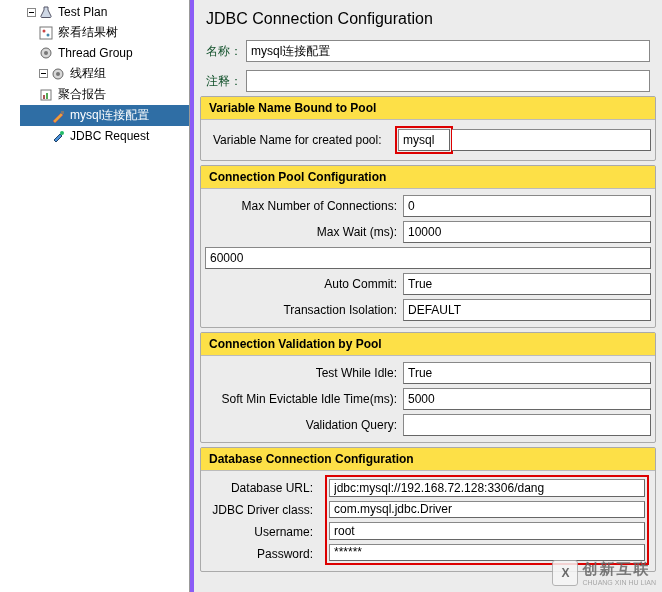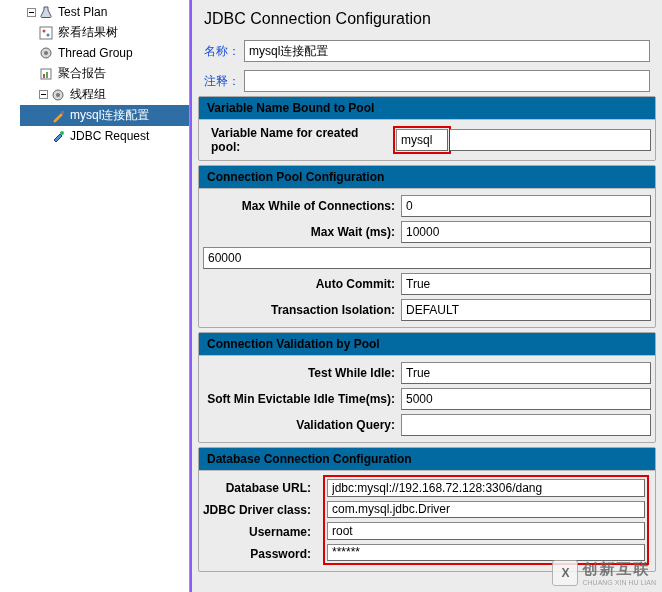--- a/index.html
+++ b/index.html
@@ -5,30 +5,30 @@
 * { box-sizing: border-box; margin: 0; padding: 0; }
 body { font-family: "Microsoft YaHei", Arial, sans-serif; font-size: 12px; background: #fff; width: 662px; height: 592px; overflow: hidden; position: relative; }
 .container { display: flex; height: 100%; margin-left: 20px; }
 .tree-panel { width: 170px; background: #fff; border-right: 1px solid #999; padding-top: 2px; }
 .tree-item { display: flex; align-items: center; padding: 2px 0 2px 6px; cursor: pointer; white-space: nowrap; }
 .tree-item.l1 { padding-left: 18px; }
 .tree-item.l2 { padding-left: 30px; }
 .tree-item.selected { background: #2f6ea5; color: #fff; }
 .tree-toggle { width: 10px; height: 10px; display: inline-flex; align-items: center; justify-content: center; margin-right: 2px; }
 .tree-icon { width: 16px; height: 16px; margin-right: 4px; display: inline-flex; align-items: center; justify-content: center; }
-.right-panel { flex: 1; background: #ececec; border-left: 2px solid #8b5cf6; overflow: hidden; position: relative; }
+.right-panel { flex: 1; background: #ececec; border-left: 4px solid #8b5cf6; overflow: hidden; position: relative; }
 .panel-title { font-size: 16px; padding: 10px 12px 8px; color: #000; }
 .form-row { display: flex; align-items: center; padding: 4px 12px; }
-.form-label { width: 40px; text-align: left; color: #1d4ed8; }
+.form-label { width: 40px; text-align: left; color: #14532d; }
 .form-input { flex: 1; height: 22px; border: 1px solid #888; background: #fff; padding: 0 4px; font-size: 12px; }
 .section { margin: 0 6px 4px 6px; border: 1px solid #aaa; border-radius: 2px; background: #ececec; }
-.section-title { font-weight: bold; padding: 4px 8px; border-bottom: 1px solid #bbb; background: #0369a1; }
+.section-title { font-weight: bold; padding: 4px 8px; border-bottom: 1px solid #bbb; background: #fde047; }
 .section-body { padding: 2px 0; }
 .field-row { display: flex; align-items: center; margin: 4px 4px; }
-.field-label { text-align: right; padding-right: 6px; color: #000; font-weight: bold; }
+.field-label { text-align: right; padding-right: 6px; color: #000; }
 .field-input { flex: 1; height: 22px; border: 1px solid #888; border-bottom-color:#666; border-right-color:#666; background: #fff; padding: 0 4px; font-size: 12px; font-family: inherit; }
 .highlight-box { border: 2px solid #d00; padding: 1px; }
 .var-label-w { width: 190px; text-align: left; padding-left: 8px; }
 .pool-label-w { width: 198px; }
 .valid-label-w { width: 198px; }
 .db-label-w { width: 118px; }
 .db-fields-box { border: 2px solid #d00; margin: 2px 6px 4px 6px; padding: 2px 2px; }
 .watermark { position: absolute; right: 6px; bottom: 6px; display: flex; align-items: center; gap: 4px; opacity: 0.85; }
 .watermark-logo { width: 26px; height: 26px; border: 1px solid #aaa; border-radius: 3px; display: flex; align-items: center; justify-content: center; font-weight: bold; color: #555; background: #f6f6f6; }
 .watermark-text { font-size: 15px; color: #666; letter-spacing: 2px; font-weight: bold; }
@@ -66,44 +66,44 @@
     <div class="tree-item l1">
       <span class="tree-icon">
           <svg width="14" height="14">
             <circle cx="7" cy="7" r="5" fill="#d8d8d8" stroke="#666"></circle>
             <circle cx="7" cy="7" r="2" fill="#777"></circle>
           </svg>
         </span>
       <span>Thread Group</span>
     </div>
     <div class="tree-item l1">
-      <span class="tree-icon">
-          <svg width="14" height="14">
-            <rect x="2" y="2" width="10" height="10" fill="#fff" stroke="#777"></rect>
-            <rect x="4" y="7" width="2" height="4" fill="#a55"></rect>
-            <rect x="7" y="5" width="2" height="6" fill="#5a5"></rect>
-          </svg>
-        </span>
-      <span>聚合报告</span>
-    </div>
-    <div class="tree-item l1">
       <span class="tree-toggle">
           <svg width="9" height="9">
             <rect x="0.5" y="0.5" width="8" height="8" fill="#fff" stroke="#888"></rect>
             <line x1="2" y1="4.5" x2="7" y2="4.5" stroke="#000"></line>
           </svg>
         </span>
       <span class="tree-icon">
           <svg width="14" height="14">
             <circle cx="7" cy="7" r="5" fill="#d8d8d8" stroke="#666"></circle>
             <circle cx="7" cy="7" r="2" fill="#777"></circle>
           </svg>
         </span>
       <span>线程组</span>
     </div>
+    <div class="tree-item l1">
+      <span class="tree-icon">
+          <svg width="14" height="14">
+            <rect x="2" y="2" width="10" height="10" fill="#fff" stroke="#777"></rect>
+            <rect x="4" y="7" width="2" height="4" fill="#a55"></rect>
+            <rect x="7" y="5" width="2" height="6" fill="#5a5"></rect>
+          </svg>
+        </span>
+      <span>聚合报告</span>
+    </div>
     <div class="tree-item l2 selected">
       <span class="tree-icon">
           <svg width="14" height="14">
             <path d="M2 12 L10 4 L12 6 L4 14 Z" fill="#e8a23a" stroke="#a66"></path>
             <rect x="10" y="2" width="3" height="3" fill="#777"></rect>
           </svg>
         </span>
       <span>mysql连接配置</span>
     </div>
     <div class="tree-item l2">
@@ -137,21 +137,21 @@
           <span class="highlight-box" style="width:58px;"><input class="field-input" style="width: 100%;" value="mysql"></span>
           <input class="field-input" style="margin-left: -1px; border-left: none;" value="">
         </div>
       </div>
     </div>
 
     <div class="section">
       <div class="section-title">Connection Pool Configuration</div>
       <div class="section-body">
         <div class="field-row">
-            <span class="field-label pool-label-w">Max While of Connections:</span>
+            <span class="field-label pool-label-w">Max Number of Connections:</span>
             <input class="field-input" value="0" style="">
           </div>
         <div class="field-row">
             <span class="field-label pool-label-w">Max Wait (ms):</span>
             <input class="field-input" value="10000" style="">
           </div>
         <div class="field-row">
             <input class="field-input" value="60000" style="">
           </div>
         <div class="field-row">

